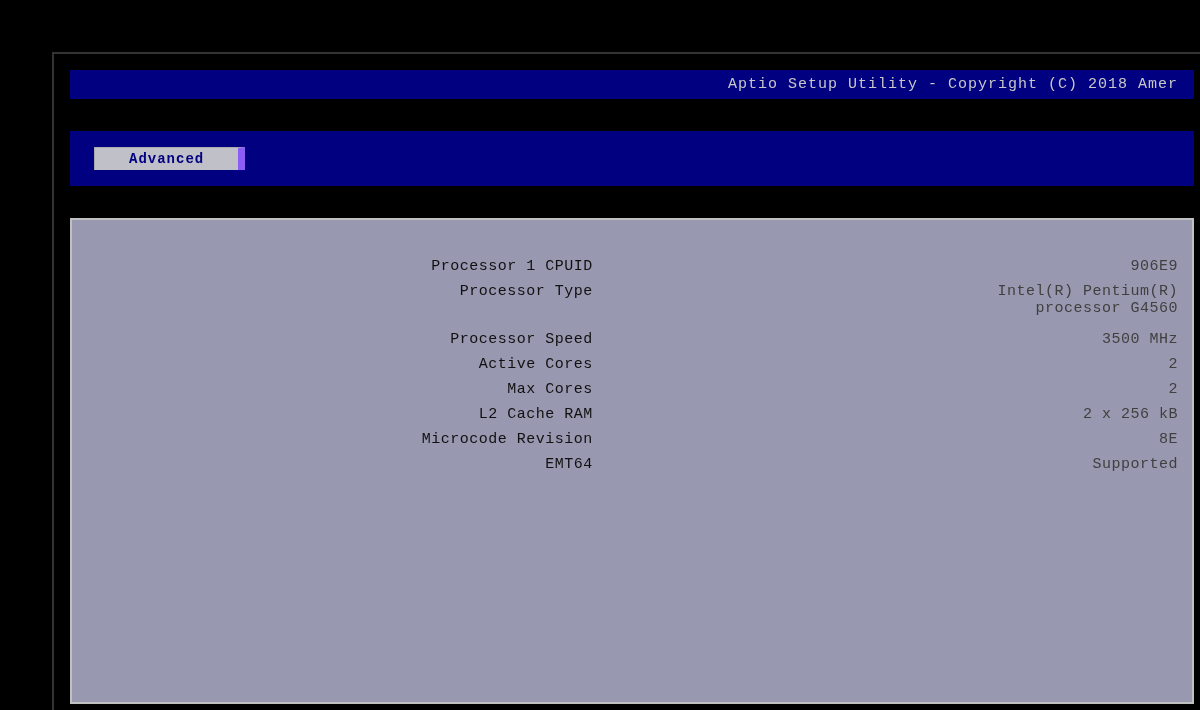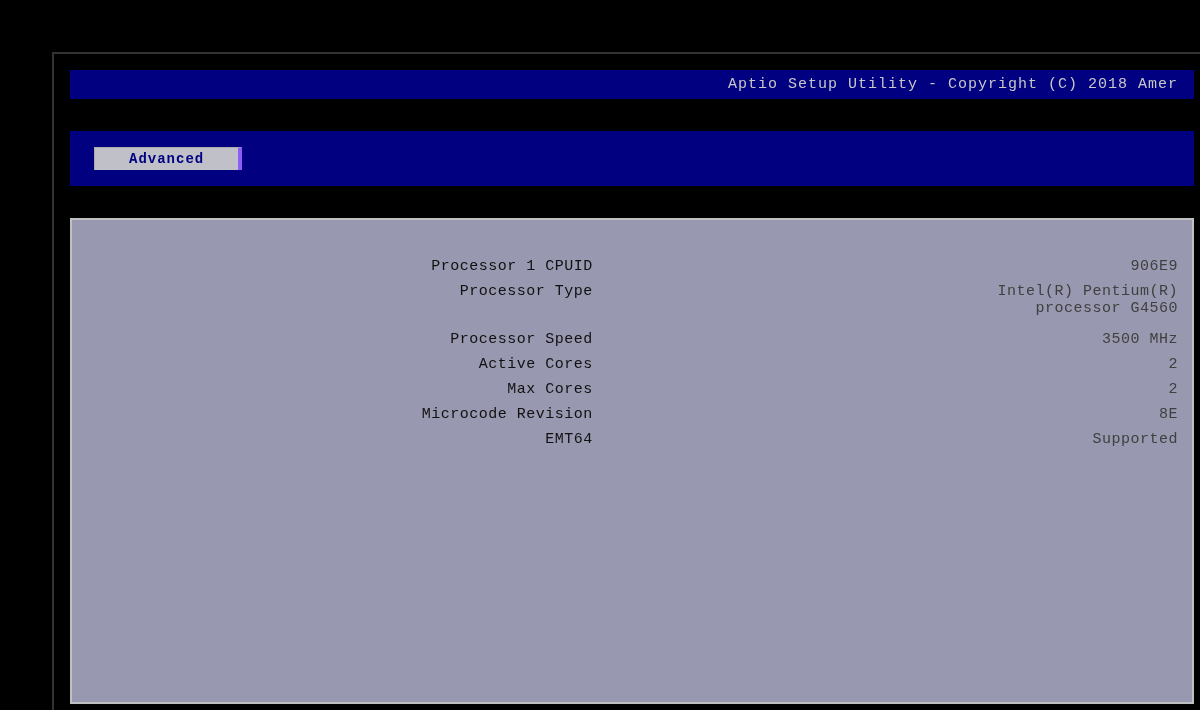--- a/index.html
+++ b/index.html
@@ -59,21 +59,21 @@
 
     .tab-active {
       background: #c0c0c8;
       color: #000080;
       padding: 3px 18px;
       font-size: 14px;
       font-family: 'Courier New', Courier, monospace;
       letter-spacing: 1px;
       border-top: 1px solid #aaa;
       border-left: 1px solid #aaa;
-      border-right: 4px solid #8b5cf6;
+      border-right: 7px solid #8b5cf6;
       font-weight: bold;
     }
 
     .content-area {
       flex: 1;
       background: #9898b0;
       border: 2px solid #c0c0c0;
       padding: 18px 28px;
       display: flex;
       flex-direction: column;
@@ -141,20 +141,24 @@
             </tr>
             <tr>
               <td class="label">Active Cores</td>
               <td class="value">2</td>
             </tr>
             <tr>
               <td class="label">Max Cores</td>
               <td class="value">2</td>
             </tr>
             <tr>
+              <td class="label">L2 Cache RAM</td>
+              <td class="value">2 x 256 kB</td>
+            </tr>
+            <tr>
               <td class="label">Microcode Revision</td>
               <td class="value">8E</td>
             </tr>
             <tr>
               <td class="label">EMT64</td>
               <td class="value">Supported</td>
             </tr>
           </tbody>
       </table>
     </div>

